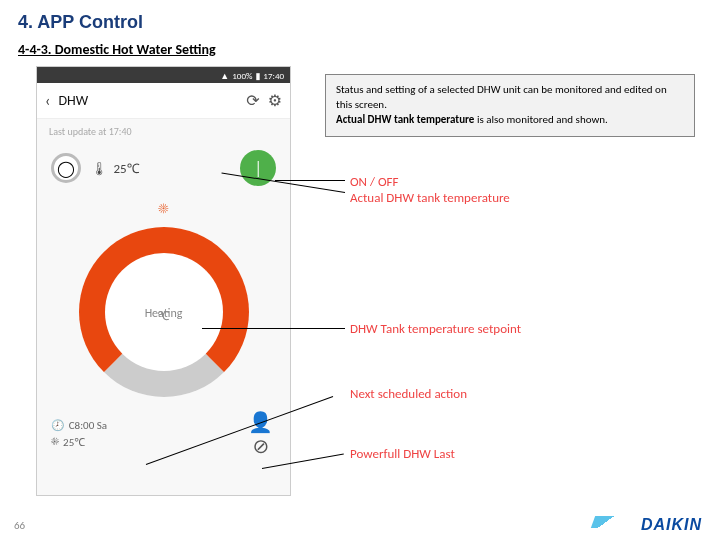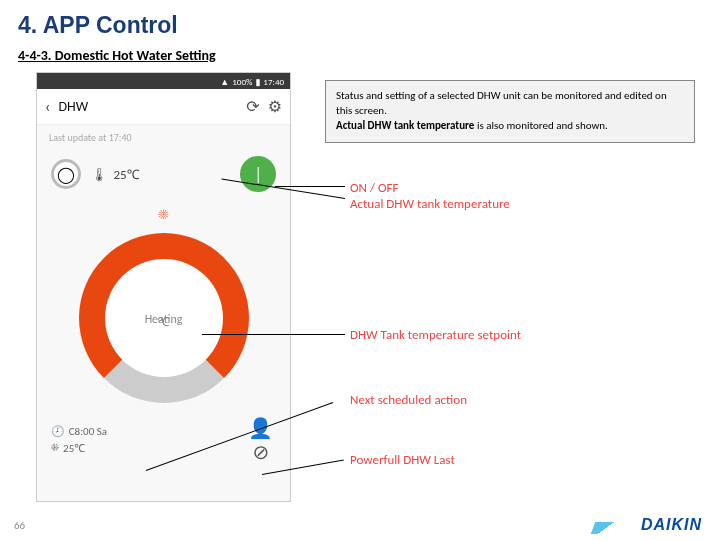--- a/index.html
+++ b/index.html
@@ -7,21 +7,21 @@
     width: 720px;
     height: 540px;
     background: #fff;
     font-family: Calibri, Arial, sans-serif;
     position: relative;
     overflow: hidden;
   }
   .slide-title {
     color: #1a3d7a;
     font-weight: 900;
-    font-size: 23px;
+    font-size: 18px;
     padding: 12px 0 2px 18px;
     font-family: "Arial Black", Arial, sans-serif;
   }
   .subtitle {
     font-weight: 700;
     text-decoration: underline;
     font-size: 14px;
     padding: 6px 0 8px 18px;
   }
   .content {
@@ -178,21 +178,21 @@
   }
 
   .page-num {
     position:absolute;
     left: 14px; bottom: 8px;
     font-size: 11px; color:#888;
   }
   .brand {
     position:absolute;
     right: 18px; bottom: 6px;
-    display:flex;align-items:flex-end;gap:22px;
+    display:flex;align-items:flex-start;gap:22px;
     font-family: Arial, sans-serif;
   }
   .brand .swoosh {
     width: 26px; height: 12px;
     background: linear-gradient(135deg,#5ac3ea 0 50%,transparent 50%);
     transform: skewX(-20deg);
     border-radius: 0 0 6px 0;
   }
   .brand .name {
     color:#0a4aa0;

